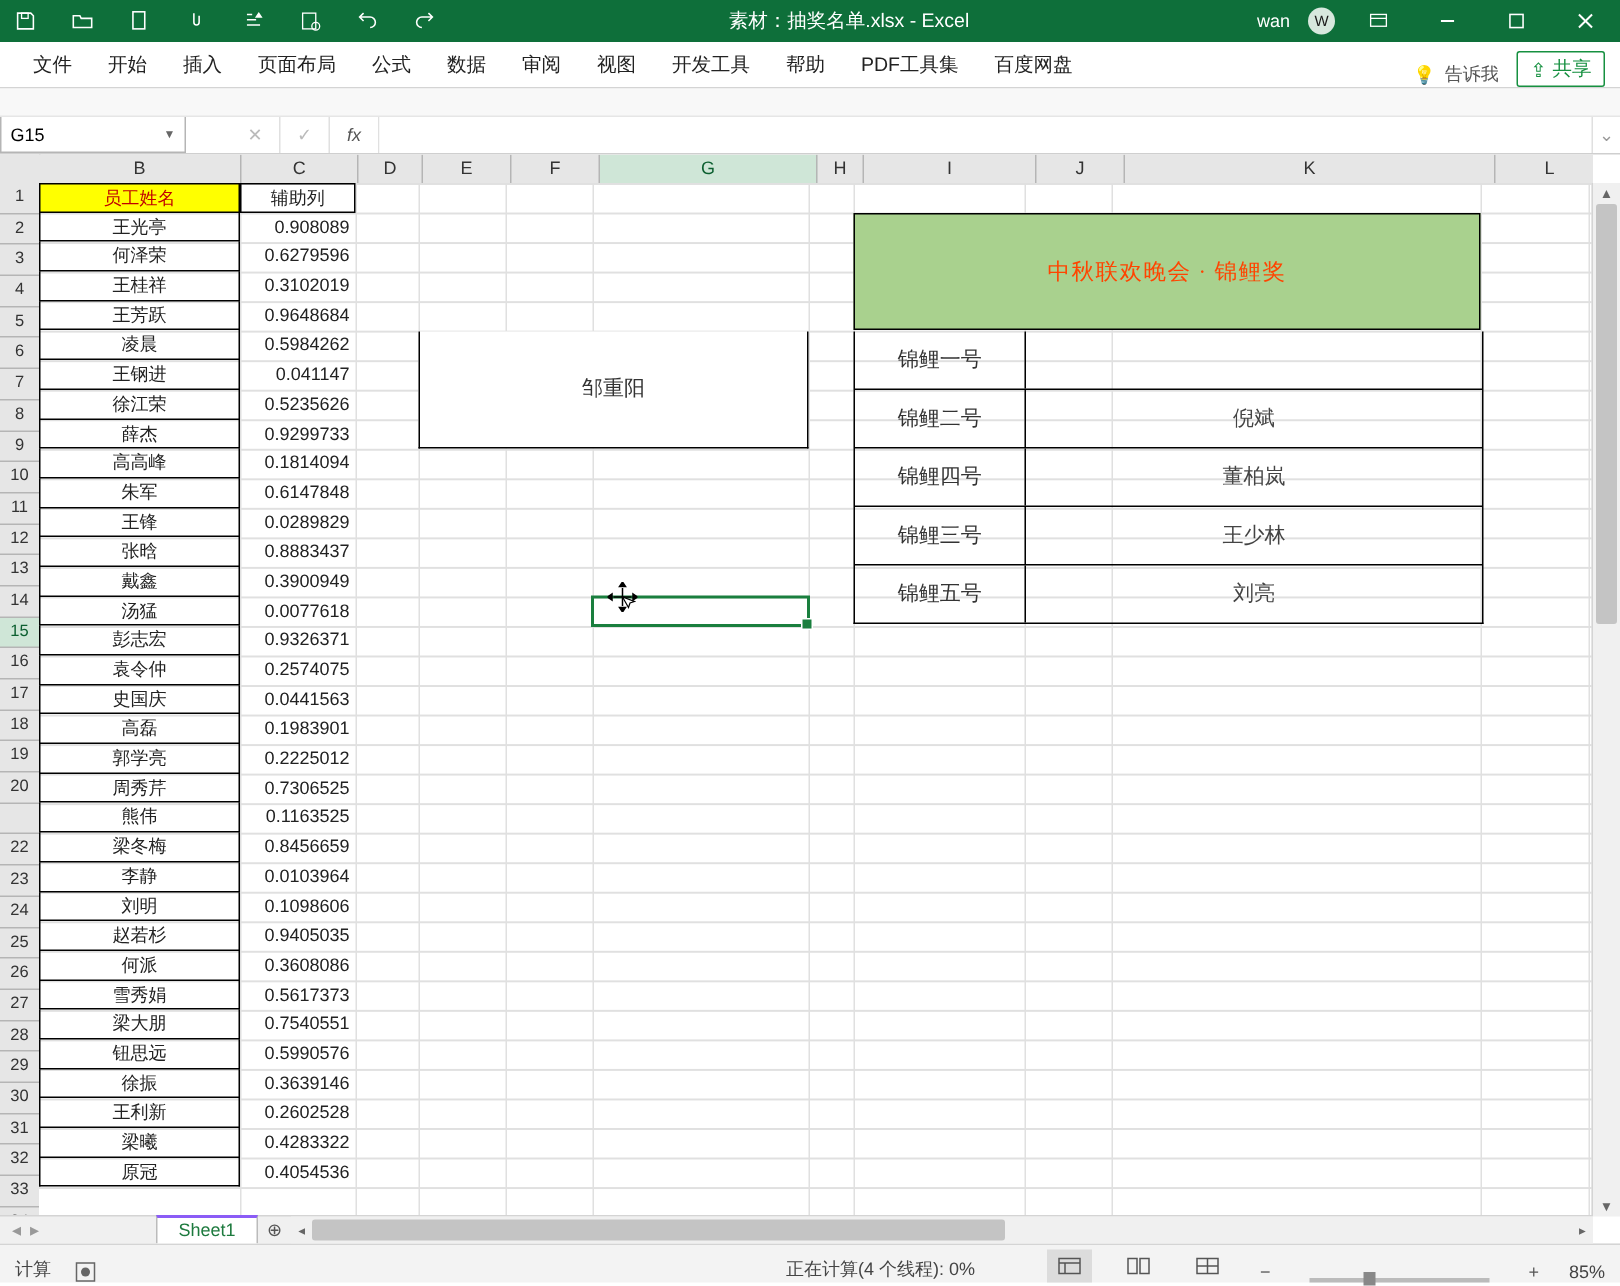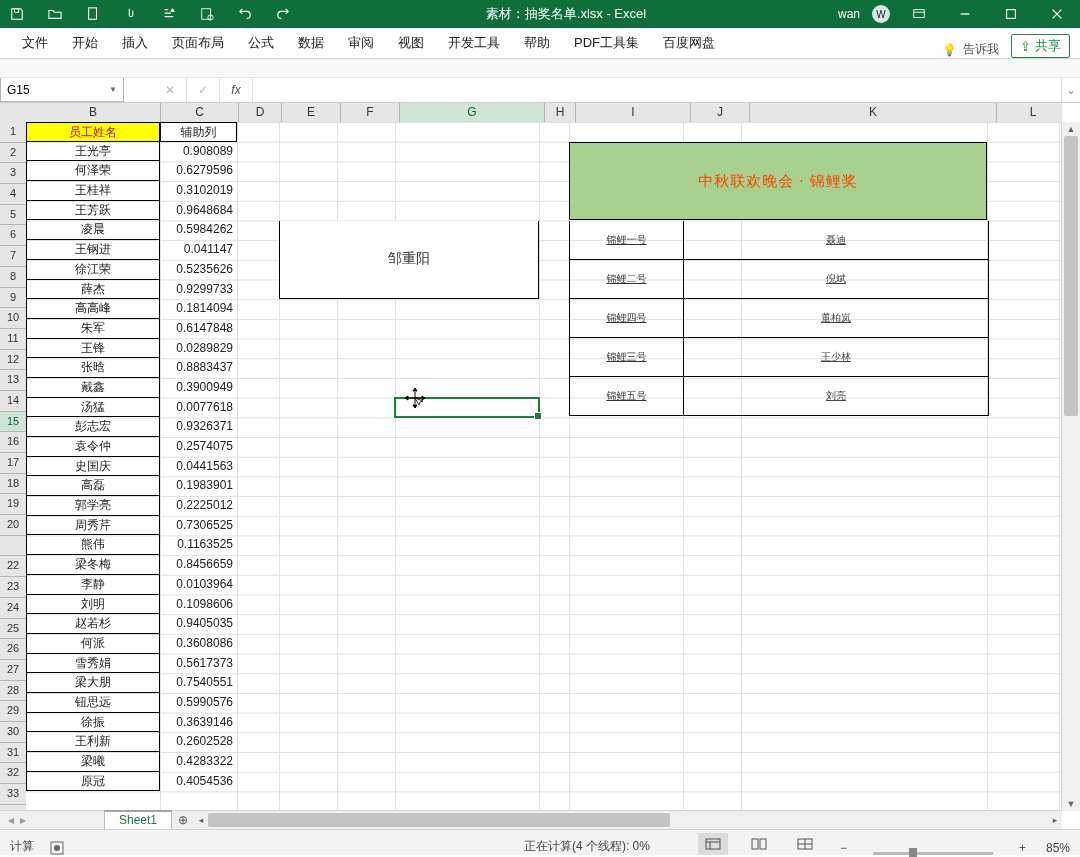--- a/index.html
+++ b/index.html
@@ -223,24 +223,23 @@
     border: 1.5px solid #000;
   }
   .prize-row {
     display: flex;
     height: 38px;
   }
   .prize-row > div {
     display: flex;
     align-items: center;
     justify-content: center;
-    font-size: 10px;
+    font-size: 14px;
     font-family: "SimSun", serif;
     box-sizing: border-box;
-    text-decoration: underline;
   }
   .prize-label { width: 114px; border-right: 1.5px solid #000; }
   .prize-val { width: 304px; color: #444; }
   .prize-row + .prize-row { border-top: 1.5px solid #000; }
 
   
   .v-scroll {
     position: absolute;
     top: 19px; right: 0; width: 18px; bottom: 18px;
     background: #f0f0f0;
@@ -266,21 +265,21 @@
   .tab-nav { width: 96px; display: flex; align-items: center; gap: 6px; padding-left: 8px; color: #999; }
   .sheet-tab {
     background: #fff;
     border: 1px solid #bbb;
     border-bottom: none;
     padding: 0 14px;
     height: 17px;
     line-height: 17px;
     font-size: 12px;
     color: #1d7a3e;
-    border-top: 2px solid #a3a3a3;
+    border-top: 2px solid #8b5cf6;
     margin-top: -1px;
   }
   .add-sheet { width: 22px; display: flex; align-items: center; justify-content: center; color: #555; }
   .h-scroll-track { flex: 1; background: #f0f0f0; display: flex; }
   .h-scroll-track .arr { width: 14px; display:flex;align-items:center;justify-content:center;color:#666;font-size:9px;}
   .h-scroll-track .track { flex: 1; position: relative; }
   .h-scroll-track .thumb {
     position: absolute; top: 2px; bottom: 2px; left: 0; width: 55%;
     background: #c4c4c4; border-radius: 2px;
   }
@@ -569,21 +568,20 @@
     <div class="merged" id="kingWinner" style="background: rgb(255, 255, 255); left: 253px; top: 98.5px; width: 260px; height: 78.8px; border-top: none;">
       <span class="winner-box">邹重阳</span>
     </div>
 
     <div class="merged light-green-fill" id="prizeTitle" style="left: 543px; top: 19.7px; width: 418px; height: 78.8px;">
       <span class="orange-text">中秋联欢晚会 · 锦鲤奖</span>
     </div>
     <div class="prize-table" id="prizeTable" style="left: 543px; top: 98.5px; width: 418px; border-top: none;">
         <div class="prize-row">
           <div class="prize-label">锦鲤一号</div>
-          <div class="prize-val">聂迪</div>
         </div>
         <div class="prize-row">
           <div class="prize-label">锦鲤二号</div>
           <div class="prize-val">倪斌</div>
         </div>
         <div class="prize-row">
           <div class="prize-label">锦鲤四号</div>
           <div class="prize-val">董柏岚</div>
         </div>
         <div class="prize-row">

